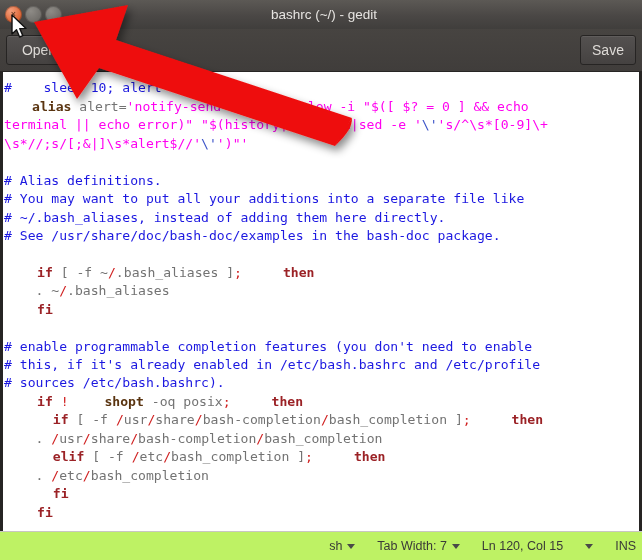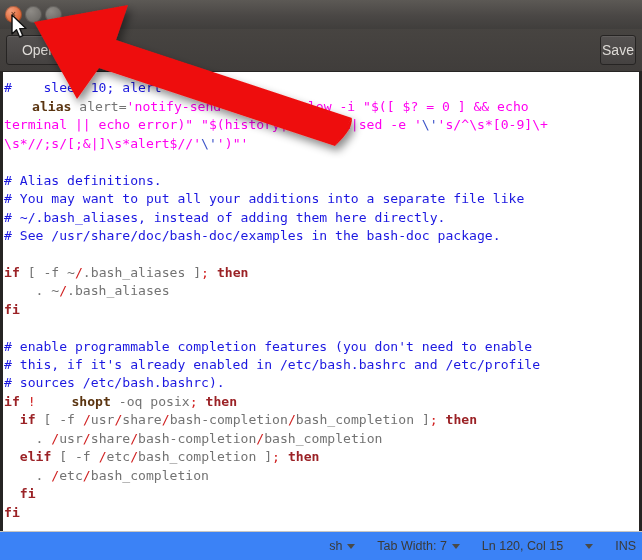--- a/index.html
+++ b/index.html
@@ -75,21 +75,21 @@
     border-radius: 3px;
     background: linear-gradient(to bottom, #545150 0%, #454241 100%);
     box-shadow: inset 0 1px 0 rgba(255,255,255,0.07);
     color: #dedbd7;
     font-size: 14px;
     display: flex; align-items: center; justify-content: center;
     box-sizing: border-box;
   }
   .tbtn.open { left: 6px; width: 66px; }
   .tbtn.newtab { left: 78px; width: 34px; font-size: 13px; }
-  .tbtn.save { right: 6px; width: 36px; }
+  .tbtn.save { right: 6px; width: 56px; }
 
   
   .editor {
     position: absolute;
     left: 0; top: 72px;
     width: 642px; height: 459px;
     background: #ffffff;
     border-left: 3px solid #262423;
     border-right: 3px solid #262423;
     box-sizing: border-box;
@@ -101,33 +101,33 @@
     line-height: 18.45px;
     white-space: pre;
     padding: 0 0 0 1px;
     margin: 0;
     position: relative;
     top: -11px;
     letter-spacing: 0px;
   }
   .code .ln { display: block; height: 18.45px; }
   .cm  { color: #1c18e0; }               
-  .kw  { color: #9b2226; font-weight: bold; } 
+  .kw  { color: #9b2226; font-weight: bold; margin-left: 33px; } 
   .bi  { color: #5a3410; font-weight: bold; margin-left: 28px; } 
   .st  { color: #ff00f0; }               
   .pn  { color: #d02020; }               
   .pl  { color: #737373; }               
   .esc { color: #3b53c8; }
 
   
   .statusbar {
     position: absolute;
     left: 0; bottom: 0;
     width: 642px; height: 29px;
-    background: #3b82f6;
+    background: #bef264;
     border-top: 1px solid #c9c6c2;
     box-sizing: border-box;
     display: flex;
     align-items: center;
     justify-content: flex-end;
     color: #3a3a38;
     font-size: 12.5px;
   }
   .sb-item {
     display: flex; align-items: center; gap: 5px;
@@ -166,20 +166,21 @@
       <div class="wbtn close">
         <span>×</span>
       </div>
       <div class="wbtn min">
         <span></span>
       </div>
       <div class="wbtn max">
         <span></span>
       </div>
     </div>
+    <div class="title-text">bashrc (~/) - gedit</div>
   </div>
 
   <div class="toolbar">
     <div class="tbtn open">
       <span>Open</span>
     </div>
     <div class="tbtn newtab">
       <span>+</span>
     </div>
     <div class="tbtn save">

